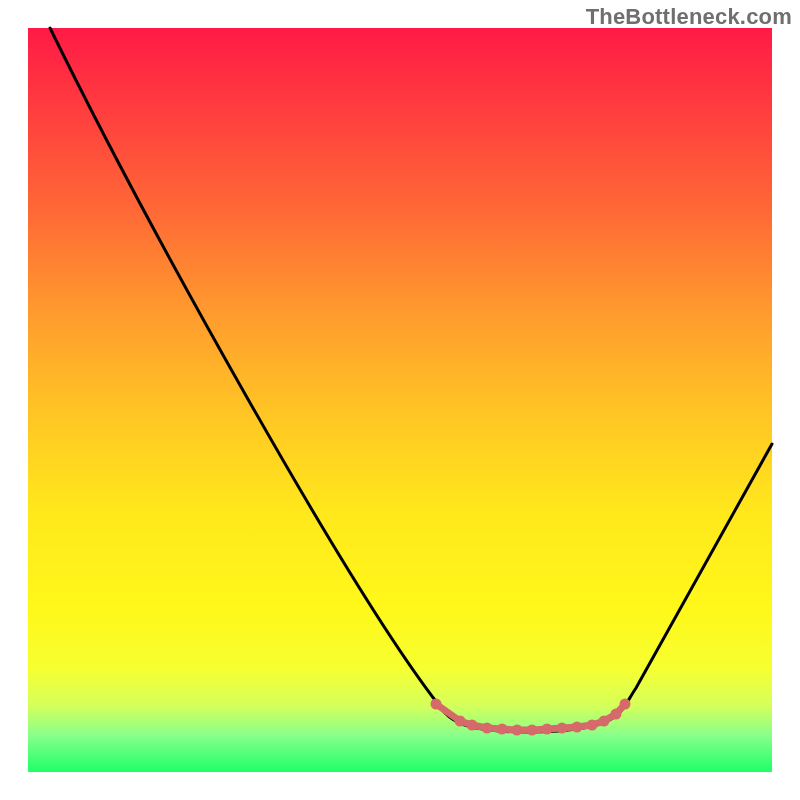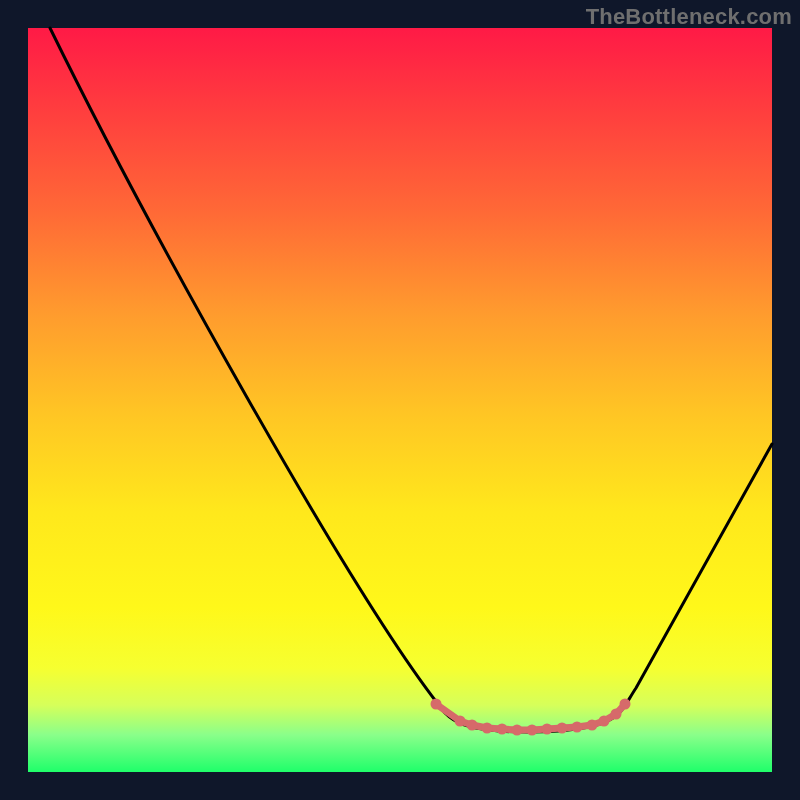--- a/index.html
+++ b/index.html
@@ -9,21 +9,21 @@
     height: 800px;
     background: #000;
     overflow: hidden;
   }
   .frame {
     position: absolute;
     left: 0;
     top: 0;
     width: 800px;
     height: 800px;
-    background: #0f172a;
+    background: #ffffff;
   }
   .plot {
     position: absolute;
     left: 28px;
     top: 28px;
     width: 744px;
     height: 744px;
     background: linear-gradient(to bottom,
       #ff1a46 0%,
       #ff3a3f 10%,

